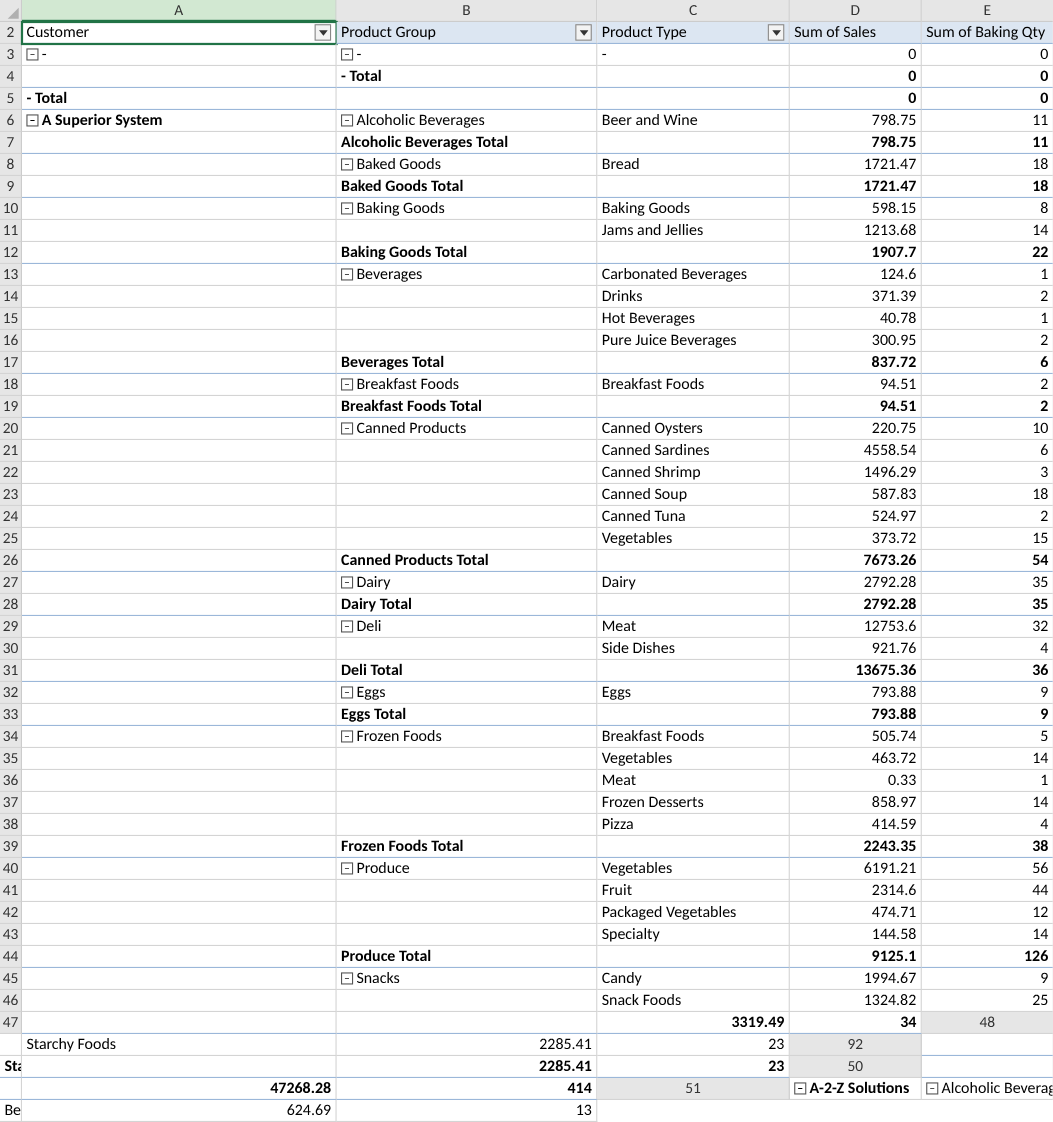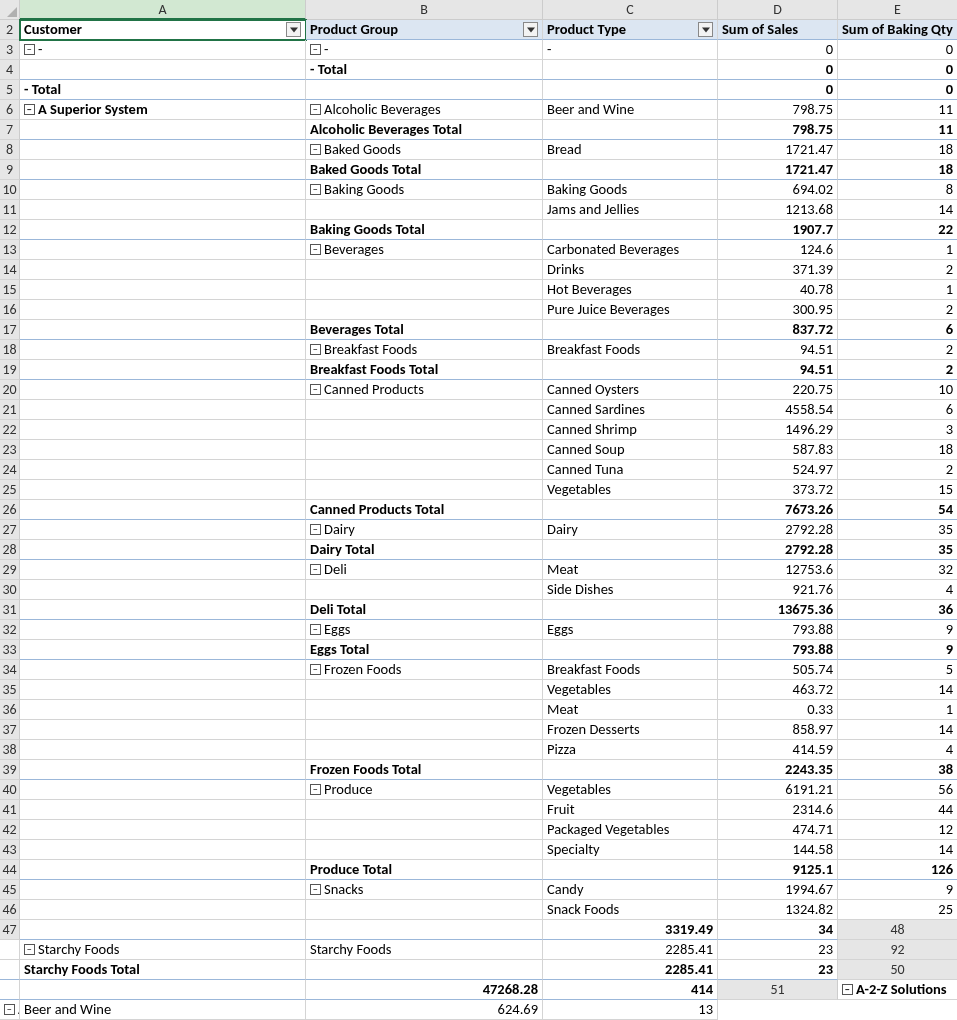--- a/index.html
+++ b/index.html
@@ -4,21 +4,21 @@
 <style>
   * { box-sizing: border-box; margin: 0; padding: 0; }
   body { font-family: Calibri, Arial, sans-serif; font-size: 14.5px; color: #000; background: #fff; overflow: hidden; }
   .sheet { display: grid; grid-template-columns: 20px 286px 237px 175px 120px 120px; }
   .corner { background: #e6e6e6; border-right: 1px solid #ccc; border-bottom: 1px solid #ccc; height: 20px; position: relative; }
   .corner::after { content: ''; position: absolute; right: 2px; bottom: 2px; width: 0; height: 0; border-style: solid; border-width: 0 0 10px 10px; border-color: transparent transparent #b0b0b0 transparent; }
   .colhdr { background: #e6e6e6; border-right: 1px solid #ccc; border-bottom: 1px solid #ccc; text-align: center; height: 20px; font-size: 14px; color: #333; line-height: 20px; }
   .colhdr.sel { background: #d2e8d2; border-bottom: 2px solid #217346; }
   .rowhdr { background: #e6e6e6; border-right: 1px solid #ccc; border-bottom: 1px solid #d4d4d4; text-align: center; font-size: 14px; color: #333; line-height: 19.5px; height: 20px; }
   .cell { border-right: 1px solid #d4d4d4; border-bottom: 1px solid #d4d4d4; padding: 0 4px; height: 20px; line-height: 19.5px; white-space: nowrap; overflow: hidden; position: relative; }
-  .cell.hdr { background: #dce6f2; font-weight: bold; border-bottom: 1px solid #9bb7d9; display:flex; align-items:center; justify-content:space-between;}
+  .cell.hdr { background: #dce6f2; font-weight: normal; border-bottom: 1px solid #9bb7d9; display:flex; align-items:center; justify-content:space-between;}
   .cell.num { text-align: right; }
   .cell.bold { font-weight: bold; }
   .cell.bb { border-bottom: 1px solid #9bb7d9; }
   .cell.sel { outline: 2px solid #217346; outline-offset: -1px; background:#fff; }
   .collapse { display:inline-block; width:11px; height:11px; border:1px solid #555; font-size:10px; line-height:9px; text-align:center; margin-right:3px; vertical-align:middle; background:#fff; position:relative; top:-1px;}
   .filtbtn { width:15px; height:15px; border:1px solid #888; background:#f3f3f3; display:inline-flex; align-items:center; justify-content:center; margin-left:4px;}
   .filtbtn svg { width:8px; height:6px; }
 </style>
 </head>
 <body>
@@ -100,21 +100,21 @@
     <div class="rowhdr">9</div>
     <div class="cell bold bb"></div>
     <div class="cell bold bb"><span>Baked Goods Total</span></div>
     <div class="cell bb"></div>
     <div class="cell num bold bb">1721.47</div>
     <div class="cell num bold bb">18</div>
     <div class="rowhdr">10</div>
     <div class="cell"></div>
     <div class="cell"><span class="collapse">−</span><span>Baking Goods</span></div>
     <div class="cell">Baking Goods</div>
-    <div class="cell num">694.02</div>
+    <div class="cell num">598.15</div>
     <div class="cell num">8</div>
     <div class="rowhdr">11</div>
     <div class="cell"></div>
     <div class="cell"></div>
     <div class="cell">Jams and Jellies</div>
     <div class="cell num">1213.68</div>
     <div class="cell num">14</div>
     <div class="rowhdr">12</div>
     <div class="cell bold bb"></div>
     <div class="cell bold bb"><span>Baking Goods Total</span></div>
@@ -325,21 +325,20 @@
     <div class="cell">Snack Foods</div>
     <div class="cell num">1324.82</div>
     <div class="cell num">25</div>
     <div class="rowhdr">47</div>
     <div class="cell bold bb"></div>
     <div class="cell bb"></div>
     <div class="cell num bold bb">3319.49</div>
     <div class="cell num bold bb">34</div>
     <div class="rowhdr">48</div>
     <div class="cell"></div>
-    <div class="cell"><span class="collapse">−</span><span>Starchy Foods</span></div>
     <div class="cell">Starchy Foods</div>
     <div class="cell num">2285.41</div>
     <div class="cell num">23</div>
     <div class="rowhdr">92</div>
     <div class="cell bold bb"></div>
     <div class="cell bold bb"><span>Starchy Foods Total</span></div>
     <div class="cell bb"></div>
     <div class="cell num bold bb">2285.41</div>
     <div class="cell num bold bb">23</div>
     <div class="rowhdr">50</div>

